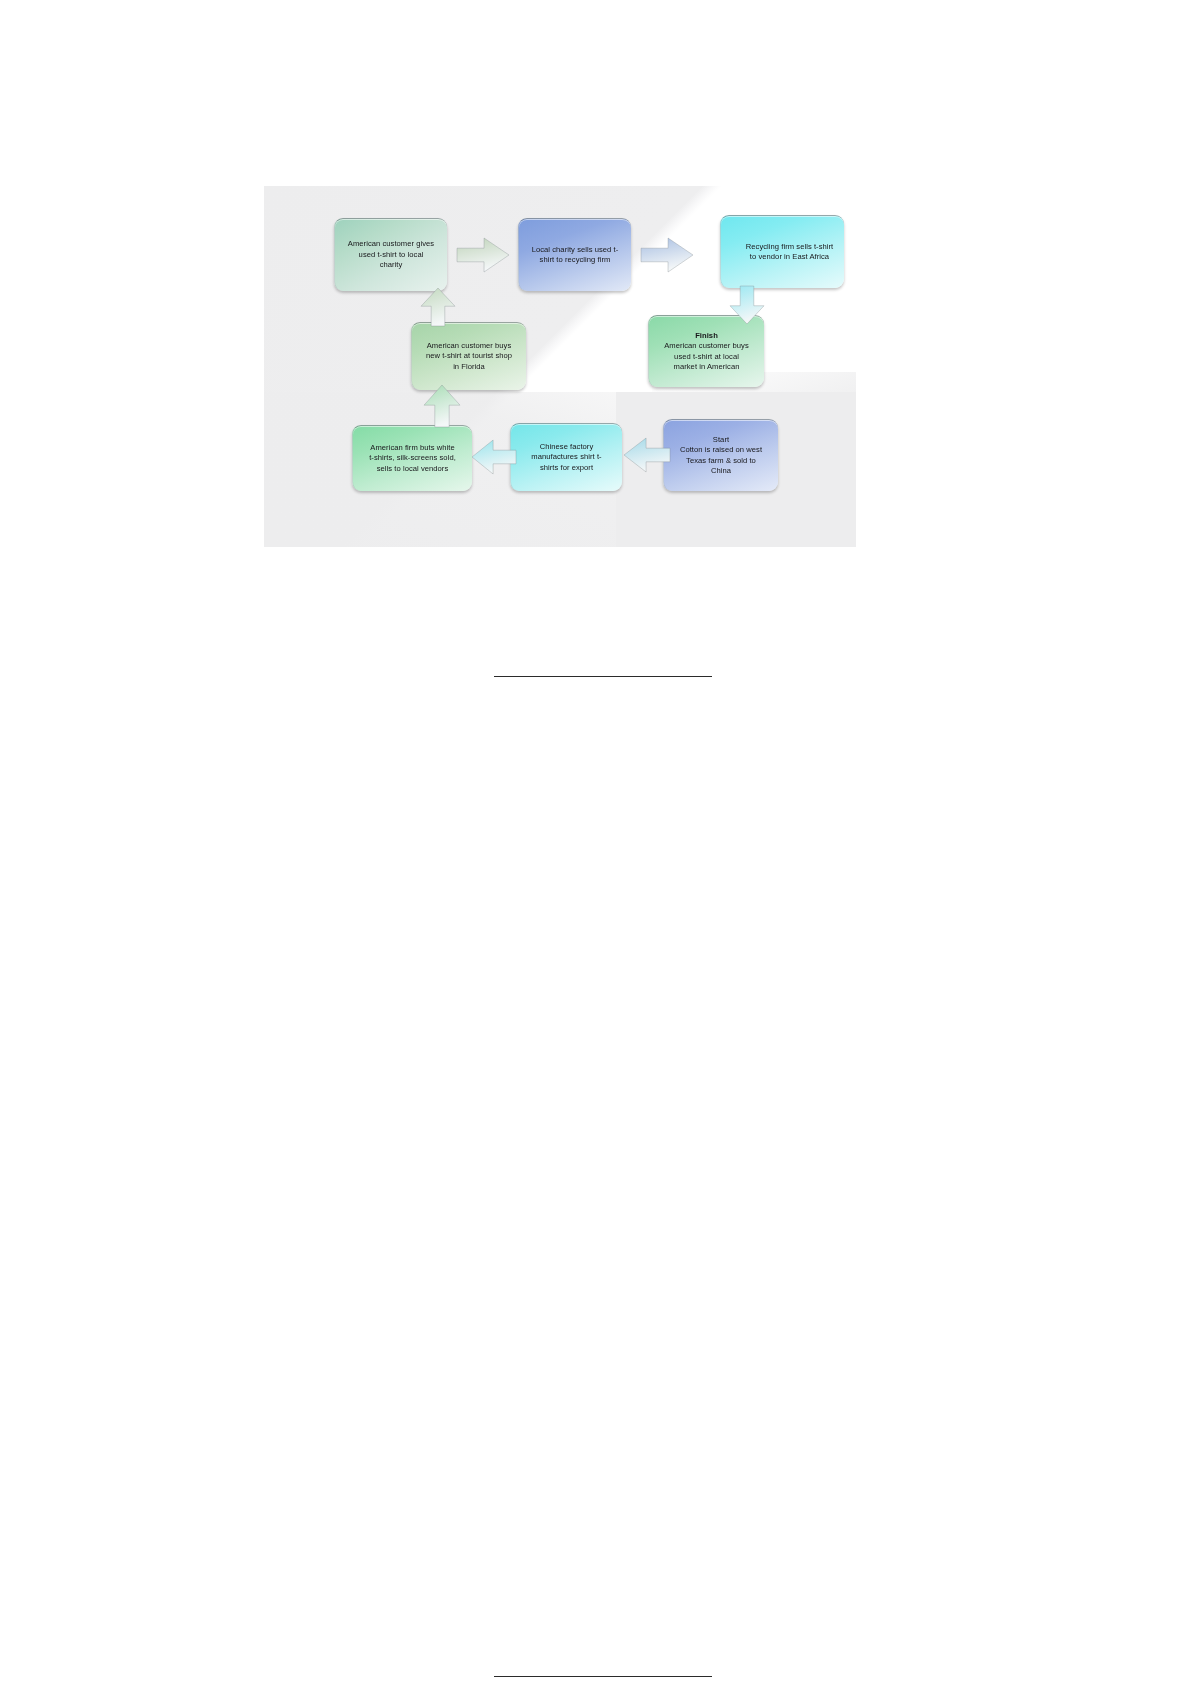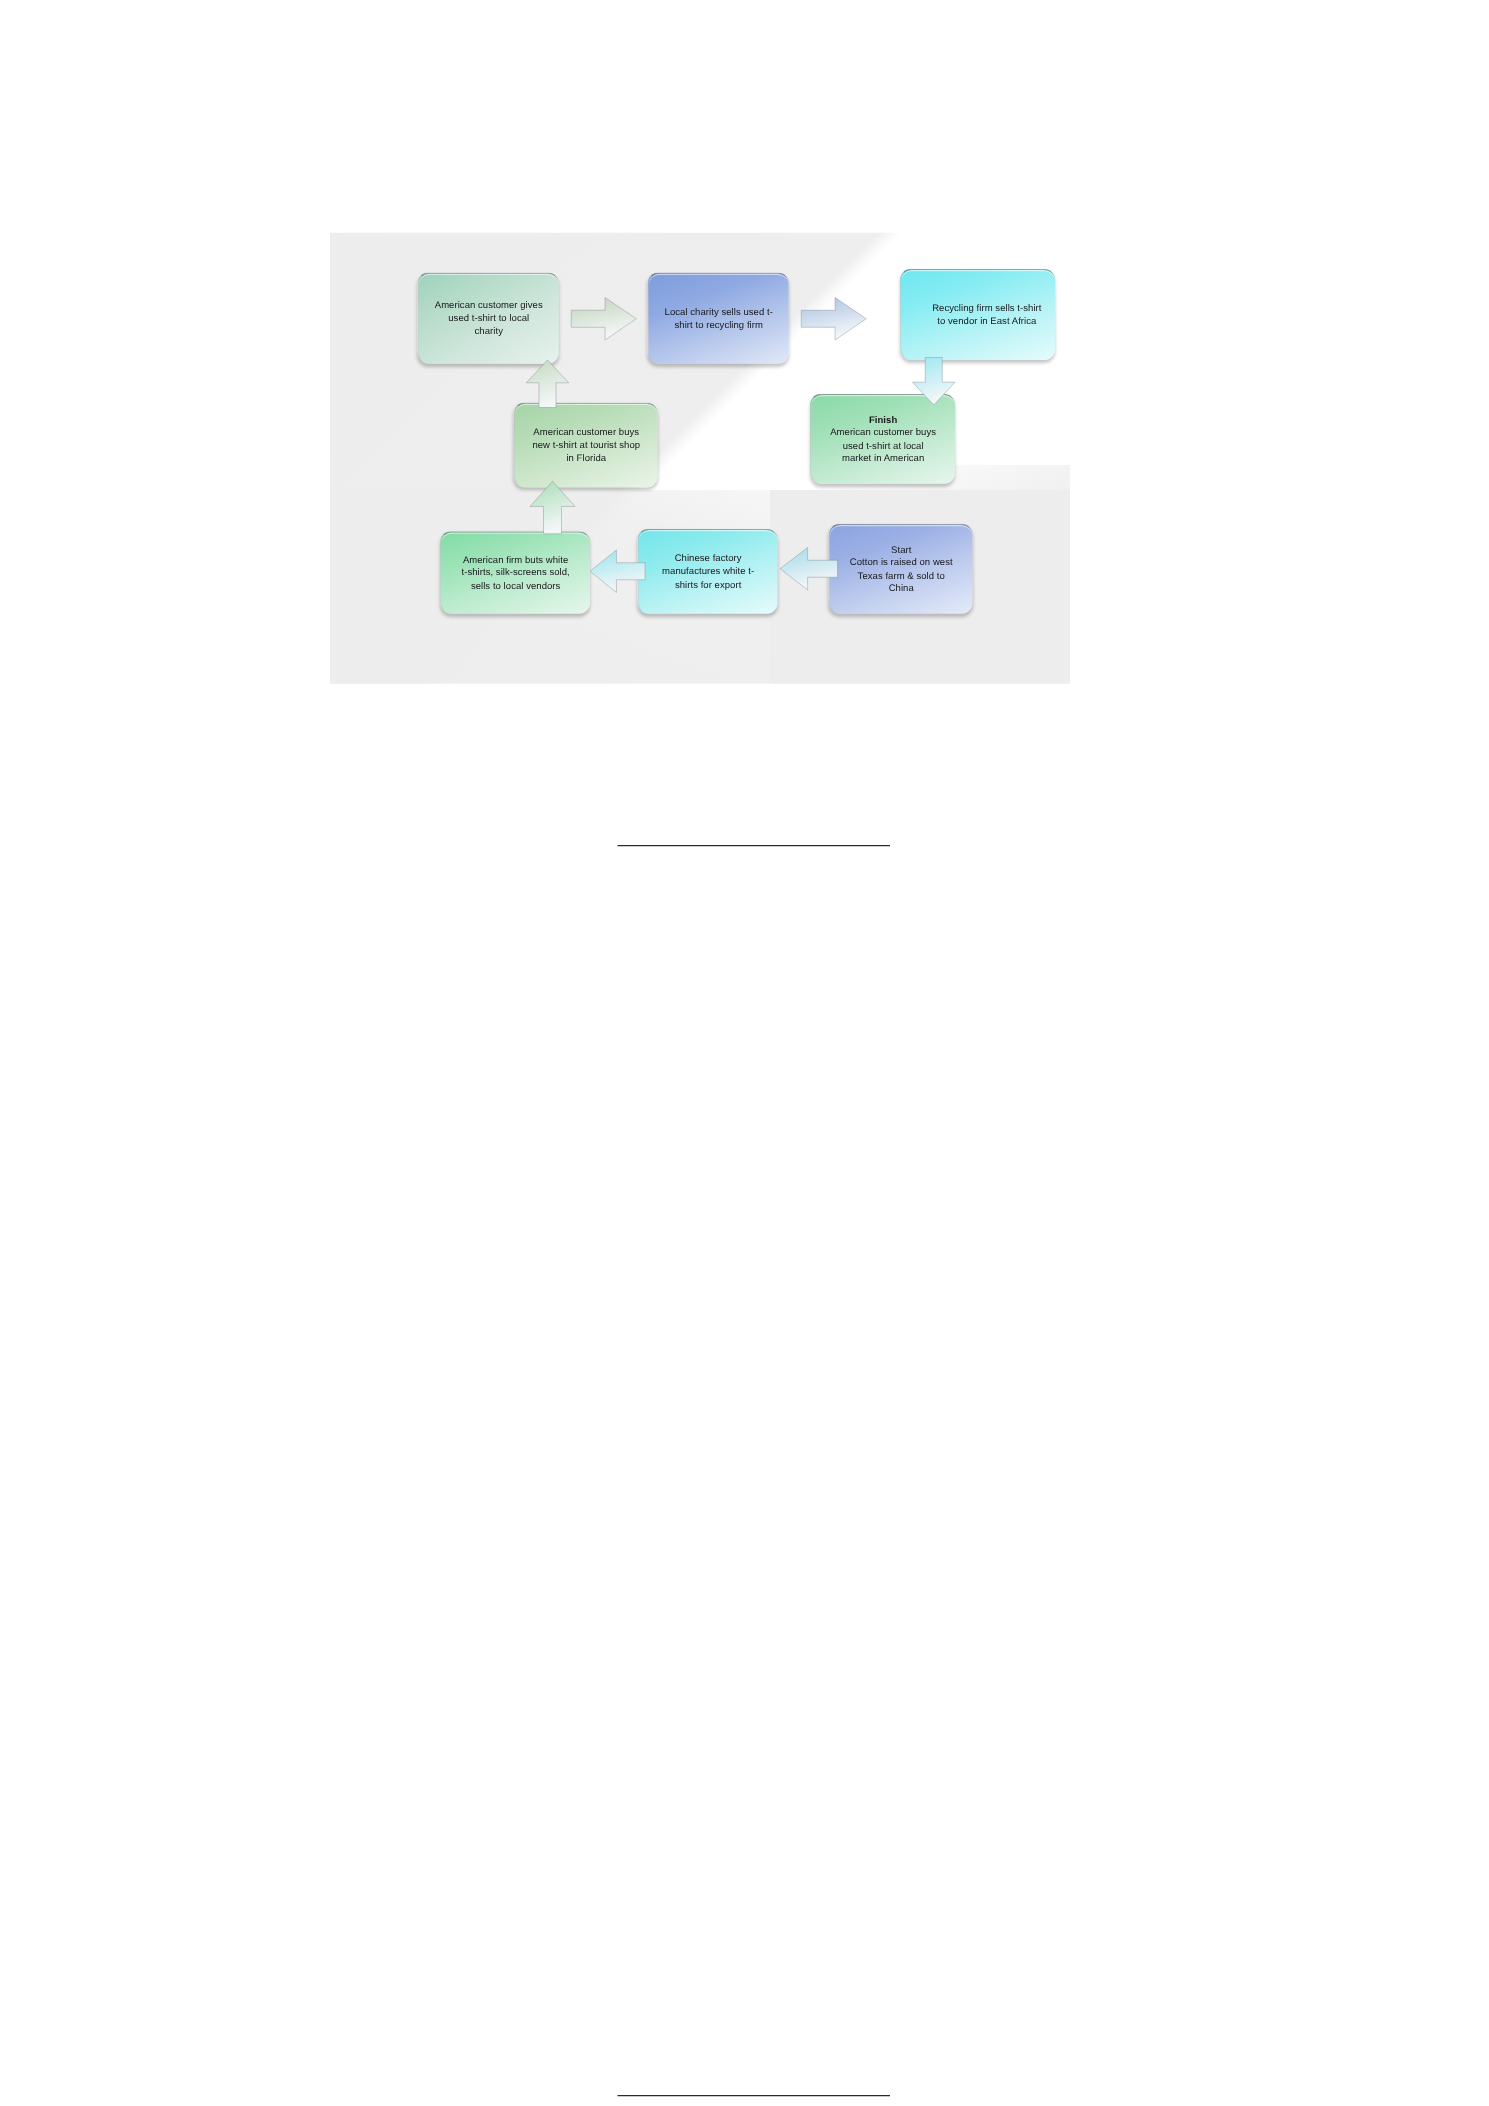--- a/index.html
+++ b/index.html
@@ -126,21 +126,21 @@
       <div class="node fill-green" style="left: 147px; top: 136px; width: 115px; height: 68px;">
         <span class="txt"><span>American customer buys</span><br><span>new t-shirt at tourist shop</span><br><span>in Florida</span></span>
       </div>
       <div class="node fill-green2" style="left: 384px; top: 129px; width: 116px; height: 72px;">
         <span class="txt"><span class="bold">Finish</span><span>American customer buys</span><br><span>used t-shirt at local</span><br><span>market in American</span></span>
       </div>
       <div class="node fill-green3" style="left: 88px; top: 239px; width: 120px; height: 66px;">
         <span class="txt"><span>American firm buts white</span><br><span>t-shirts, silk-screens sold,</span><br><span>sells to local vendors</span></span>
       </div>
       <div class="node fill-cyan2" style="left: 246px; top: 237px; width: 112px; height: 68px;">
-        <span class="txt"><span>Chinese factory</span><br><span>manufactures white t-</span><br><span>shirts for export</span></span>
+        <span class="txt"><span>Chinese factory</span><br><span>manufactures shirt t-</span><br><span>shirts for export</span></span>
       </div>
       <div class="node fill-blue2" style="left: 399px; top: 233px; width: 115px; height: 72px;">
         <span class="txt"><span>Start</span><br><span>Cotton is raised on west</span><br><span>Texas farm &amp; sold to</span><br><span>China</span></span>
       </div>
     </div>
   <div id="arrows-layer">
       <div class="arrow" style="left: 193px; top: 52px; width: 52px; height: 34px;">
         <svg width="52" height="34" viewBox="0 0 52 34">
           <defs>
             <linearGradient id="ag0" x1="0" y1="0" x2="0.3" y2="1">

